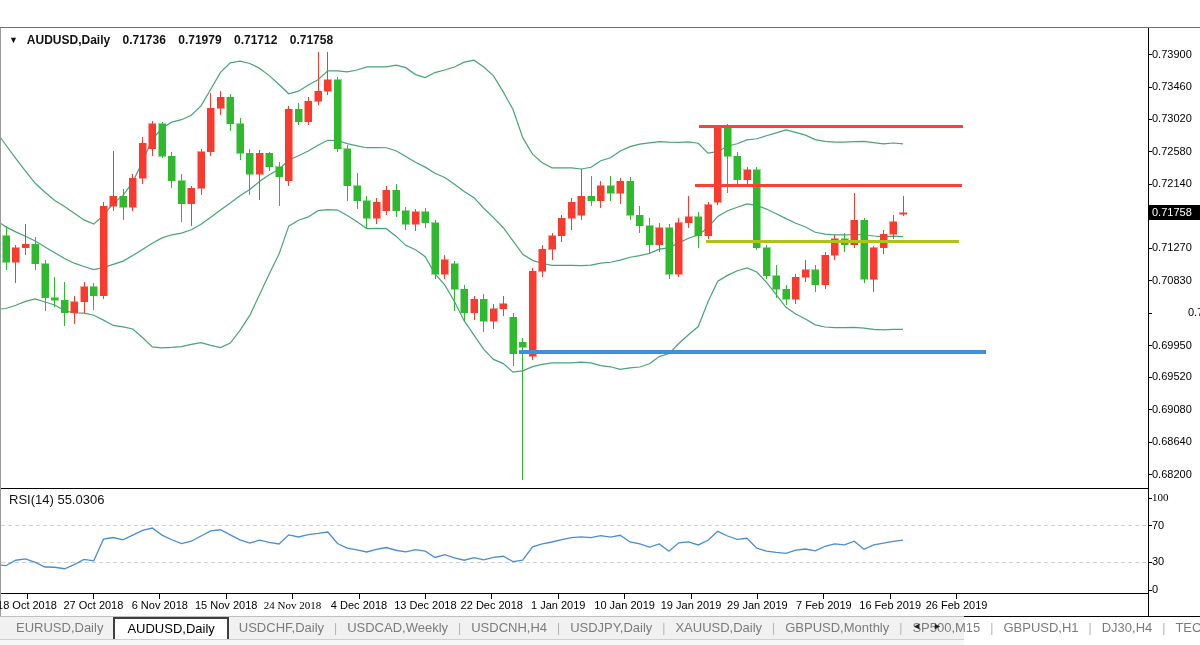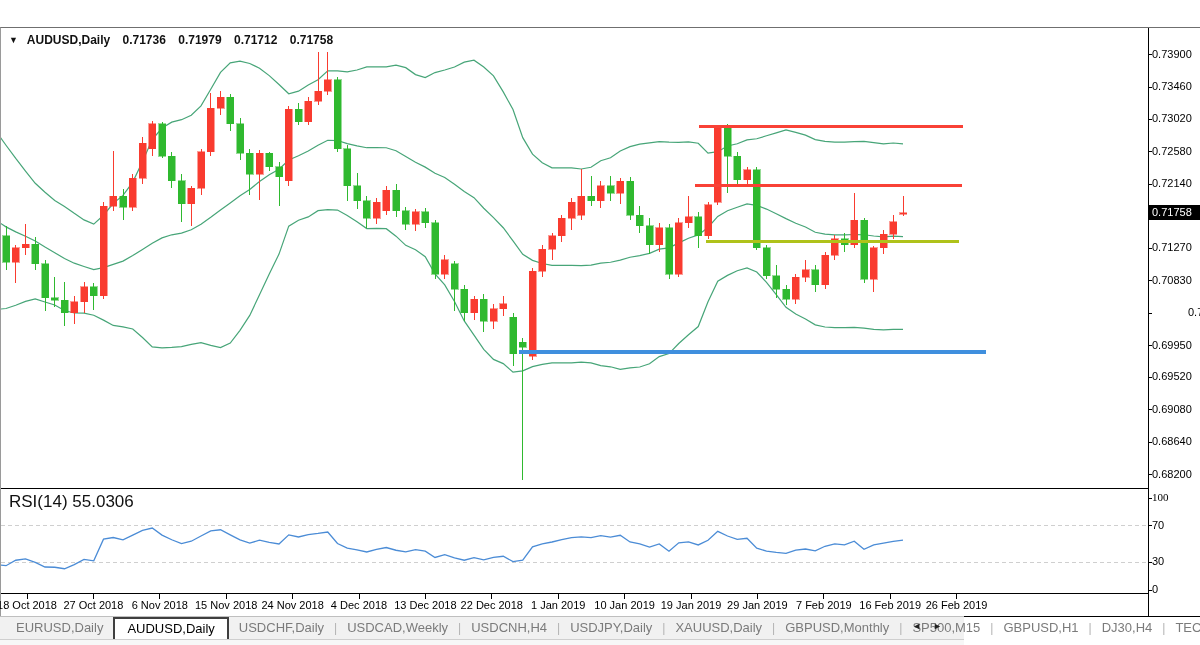--- a/index.html
+++ b/index.html
@@ -17,21 +17,21 @@
   
   .content{position:absolute;left:0;top:27px;width:1200px;height:589px;background:#fff;
            border-left:1px solid #9a9a9a;border-top:1px solid #6f6f6f;}
   .content svg{position:absolute;left:0;top:0;}
   .chart-title{position:absolute;left:8px;top:5px;font-size:12px;font-weight:bold;color:#111;white-space:nowrap;}
   .chart-title .dd{font-size:9px;margin-right:6px;position:relative;top:-1px;}
   .chart-title span.v{margin-left:9px;}
   .axis-label{position:absolute;left:1151px;font-size:11px;color:#000;white-space:nowrap;}
   .badge{position:absolute;left:1148px;width:52px;height:15px;background:#000;color:#fff;
          font-size:11px;line-height:15px;padding-left:3px;}
-  .rsi-title{position:absolute;left:8px;font-size:17px;color:#111;}
+  .rsi-title{position:absolute;left:8px;font-size:13px;color:#111;}
   .date-label{position:absolute;width:90px;margin-left:-45px;text-align:center;font-size:11px;color:#000;white-space:nowrap;}
 
   
   .tabbar{position:absolute;left:0;bottom:0;width:964px;height:29px;background:#f1f1f1;
           border-top:1px solid #bfbfbf;}
   .tabrow{display:flex;align-items:stretch;height:22px;padding-left:6px;position:relative;}
   .tab{font-size:13px;color:#7b7b7b;padding:3px 10px 0 10px;white-space:nowrap;cursor:default;}
   .tab.active{background:#fff;border:2px solid #3f3f3f;border-bottom:none;color:#000;padding:2px 12px 0 12px;}
   .tab-sep{color:#b3b3b3;font-size:12px;padding-top:4px;}
   .tabstrip{height:7px;background:#f7f7f7;border-top:1px solid #cfcfcf;}
@@ -313,21 +313,21 @@
         <div class="axis-label" style="top: 490.6px;">70</div>
         <div class="axis-label" style="top: 527.4px;">30</div>
         <div class="axis-label" style="top: 555px;">0</div>
       </div>
 
     <div id="date-labels">
         <div class="date-label" style="left: 26px; top: 571px;">18 Oct 2018</div>
         <div class="date-label" style="left: 92.4px; top: 571px;">27 Oct 2018</div>
         <div class="date-label" style="left: 158.8px; top: 571px;">6 Nov 2018</div>
         <div class="date-label" style="left: 225.2px; top: 571px;">15 Nov 2018</div>
-        <div class="date-label" style="left: 291.6px; top: 571px;">24 Nov 2018</div>
+        <div class="date-label" style="left: 291.6px; top: 571px; font-family: Liberation Serif, serif;">24 Nov 2018</div>
         <div class="date-label" style="left: 358px; top: 571px;">4 Dec 2018</div>
         <div class="date-label" style="left: 424.4px; top: 571px;">13 Dec 2018</div>
         <div class="date-label" style="left: 490.8px; top: 571px;">22 Dec 2018</div>
         <div class="date-label" style="left: 557.2px; top: 571px;">1 Jan 2019</div>
         <div class="date-label" style="left: 623.6px; top: 571px;">10 Jan 2019</div>
         <div class="date-label" style="left: 690px; top: 571px;">19 Jan 2019</div>
         <div class="date-label" style="left: 756.4px; top: 571px;">29 Jan 2019</div>
         <div class="date-label" style="left: 822.8px; top: 571px;">7 Feb 2019</div>
         <div class="date-label" style="left: 889.2px; top: 571px;">16 Feb 2019</div>
         <div class="date-label" style="left: 955.6px; top: 571px;">26 Feb 2019</div>

